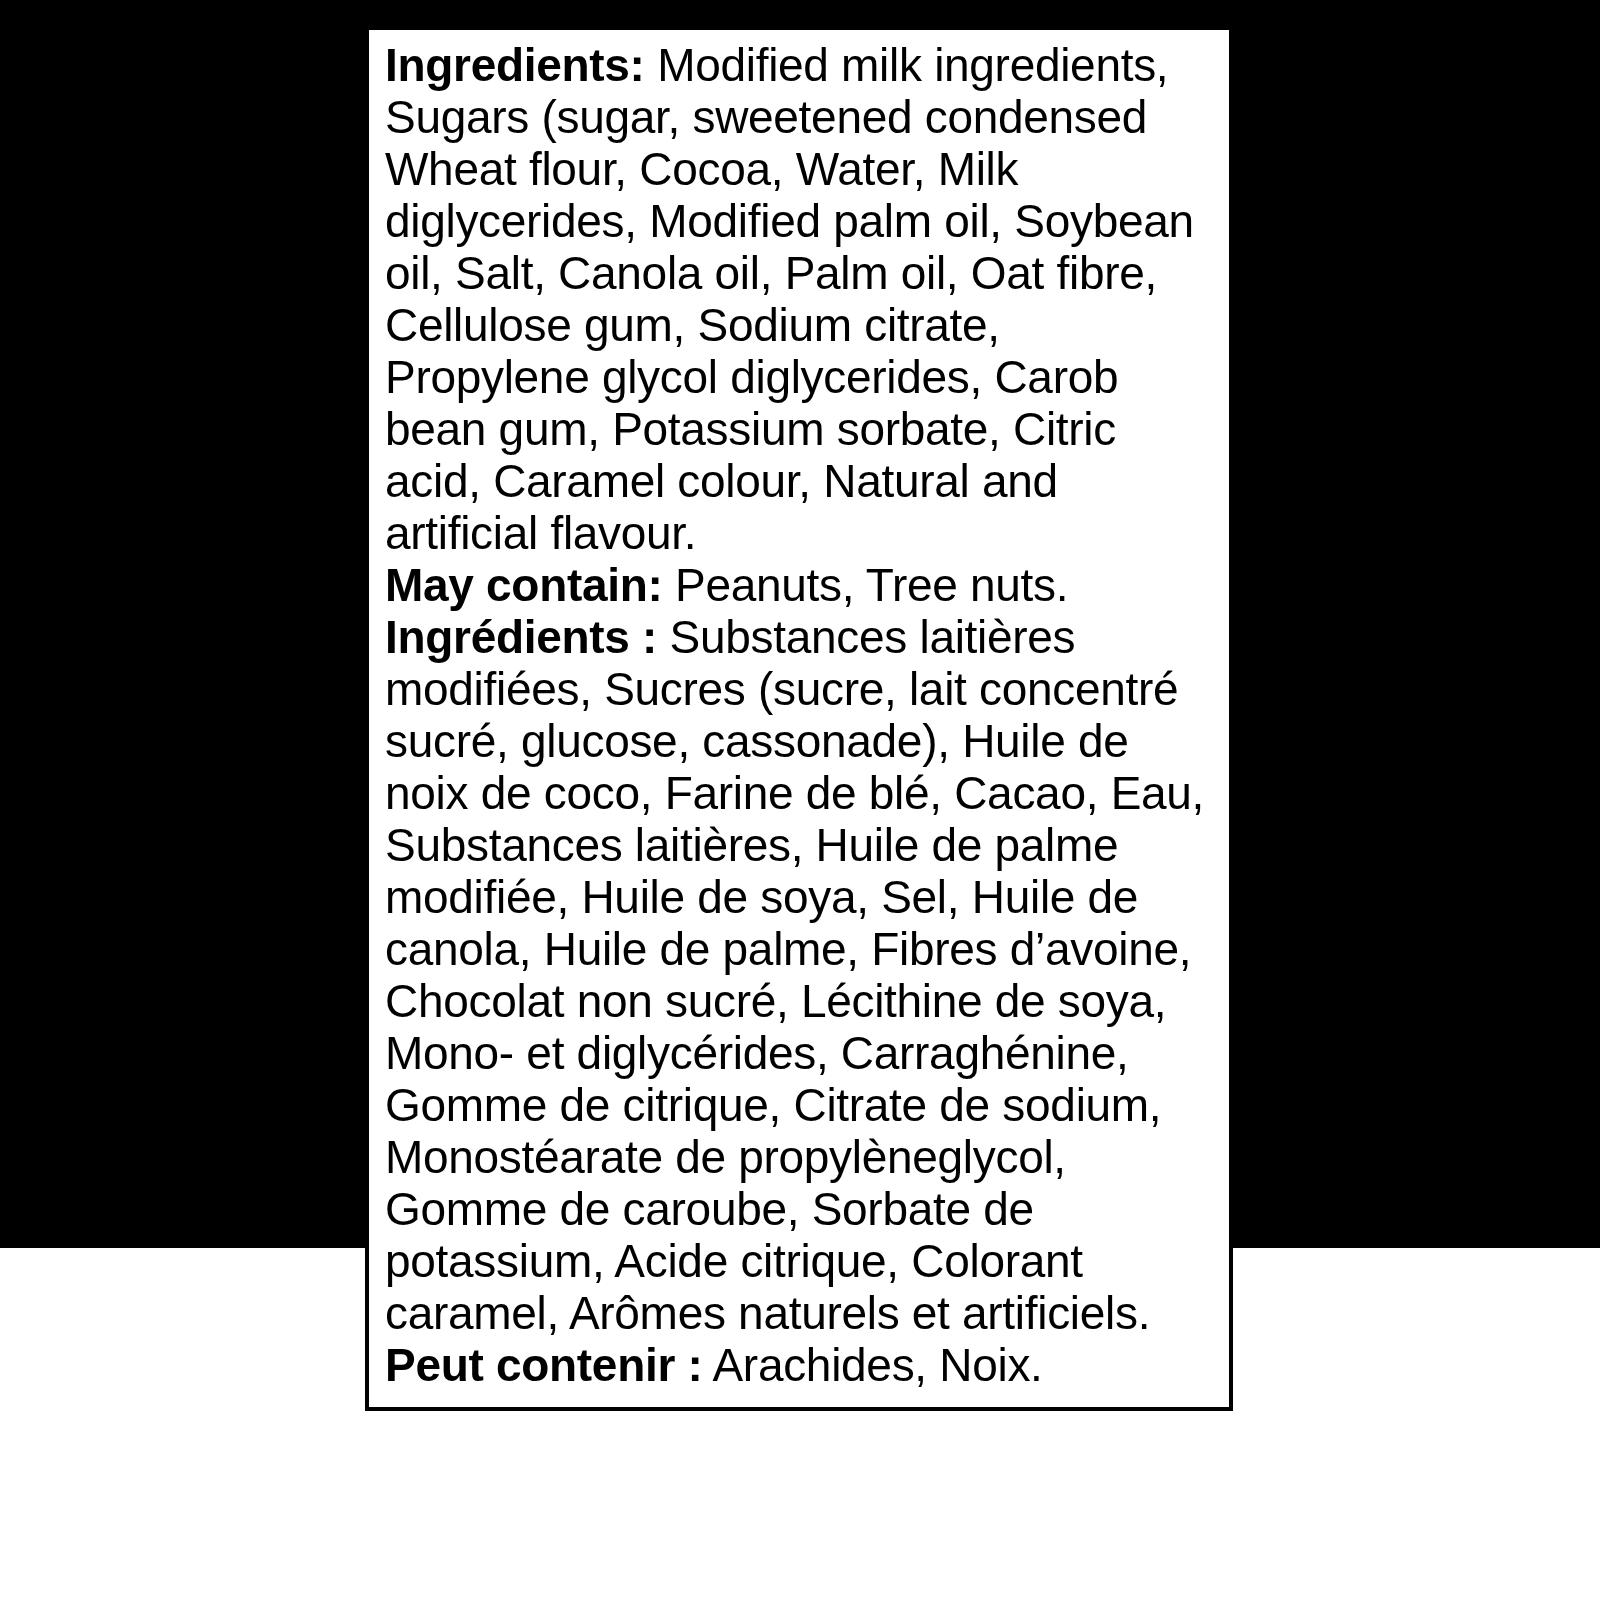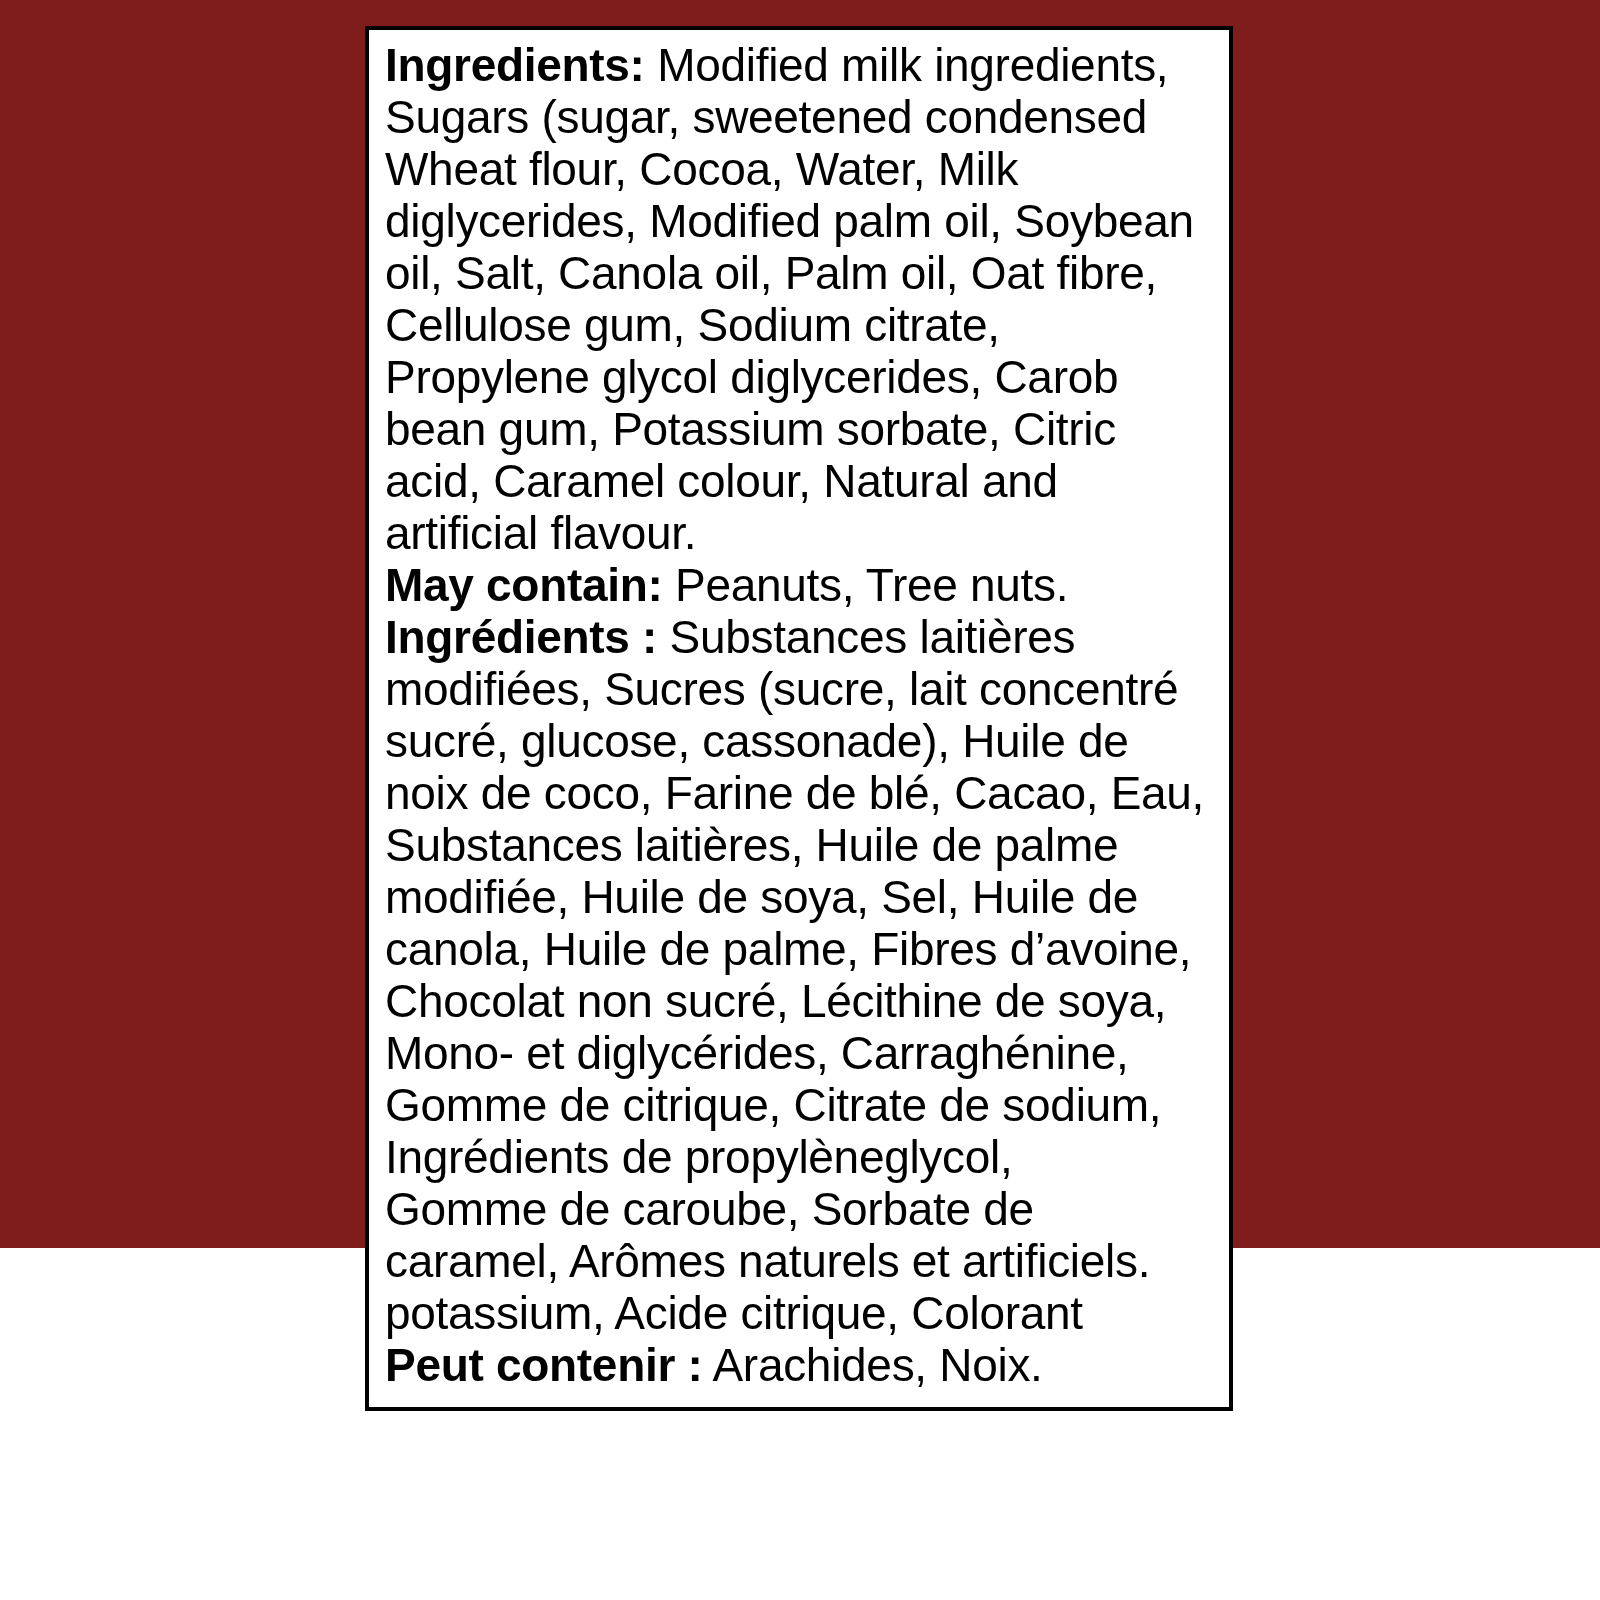--- a/index.html
+++ b/index.html
@@ -5,21 +5,21 @@
   html, body {
     margin: 0;
     padding: 0;
     background: #ffffff;
     width: 1600px;
     height: 1600px;
   }
   .page {
     width: 1600px;
     height: 1248px;
-    background: #7f1d1d;
+    background: #000000;
     position: relative;
     font-family: "Liberation Sans", "DejaVu Sans", sans-serif;
   }
   .label-box {
     box-sizing: border-box;
     position: absolute;
     left: 365px;
     top: 26px;
     width: 868px;
     border: 4px solid #000000;
@@ -68,24 +68,24 @@
       <span class="ln"><span class="lead">Ingrédients :</span> <span>Substances laitières</span></span>
       <span class="ln">modifiées, Sucres (sucre, lait concentré</span>
       <span class="ln">sucré, glucose, cassonade), Huile de</span>
       <span class="ln">noix de coco, Farine de blé, Cacao, Eau,</span>
       <span class="ln">Substances laitières, Huile de palme</span>
       <span class="ln">modifiée, Huile de soya, Sel, Huile de</span>
       <span class="ln">canola, Huile de palme, Fibres d’avoine,</span>
       <span class="ln">Chocolat non sucré, Lécithine de soya,</span>
       <span class="ln">Mono- et diglycérides, Carraghénine,</span>
       <span class="ln">Gomme de citrique, Citrate de sodium,</span>
-      <span class="ln">Ingrédients de propylèneglycol,</span>
+      <span class="ln">Monostéarate de propylèneglycol,</span>
       <span class="ln">Gomme de caroube, Sorbate de</span>
+      <span class="ln">potassium, Acide citrique, Colorant</span>
       <span class="ln">caramel, Arômes naturels et artificiels.</span>
-      <span class="ln">potassium, Acide citrique, Colorant</span>
     </p>
 
     <p class="para">
       <span class="ln"><span class="lead">Peut contenir :</span> <span>Arachides, Noix.</span></span>
     </p>
 
   </div>
 </div>
 
 </body></html>

